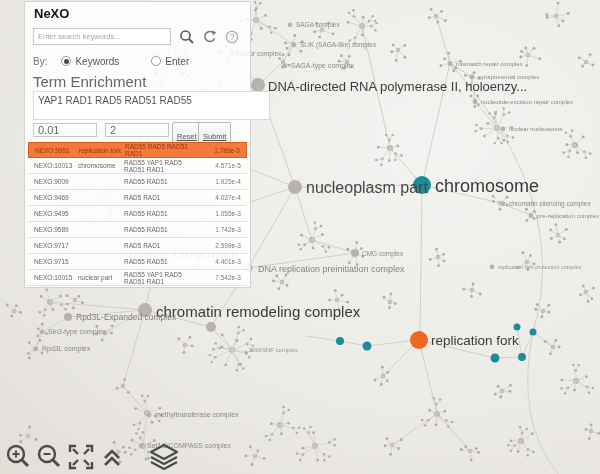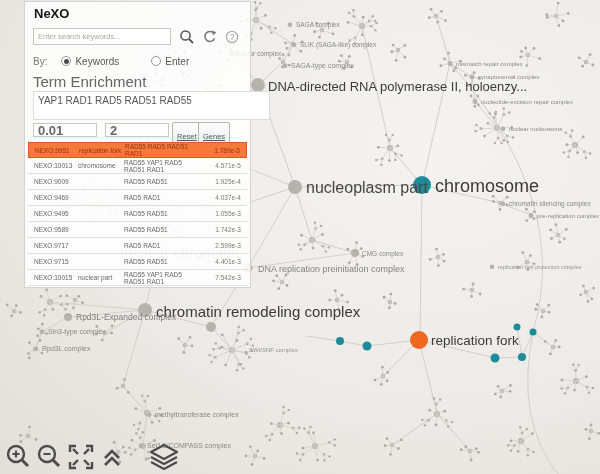--- a/index.html
+++ b/index.html
@@ -19,21 +19,21 @@
   .by-row{position:absolute;left:8px;top:53px;height:12px;display:flex;align-items:center;font-size:10px;color:#777;}
   .radio{display:inline-block;width:8px;height:8px;border:1px solid #999;border-radius:50%;background:#fff;
     margin:0 4px 0 14px;position:relative;}
   .radio.on::after{content:"";position:absolute;left:1.5px;top:1.5px;width:5px;height:5px;border-radius:50%;background:#4c4c4c;}
   .radio-label{color:#555;}
   .section-title{position:absolute;left:8px;top:71px;font-size:15px;color:#666;}
   .genes-textarea{position:absolute;left:8px;top:89px;width:237px;height:29px;box-sizing:border-box;
     border:1px solid #dddbd7;background:#fff;font-size:10px;font-family:"Liberation Sans",sans-serif;
     color:#555;padding:3px 4px;resize:none;outline:none;}
   .param-input{position:absolute;top:121px;width:64px;height:14px;box-sizing:border-box;
-    border:1px solid #c9c7c3;background:#fff;font-size:13px;color:#666;padding:0 4px;outline:none;font-weight:bold;}
+    border:1px solid #c9c7c3;background:#fff;font-size:11px;color:#666;padding:0 4px;outline:none;}
   .btn{position:absolute;top:120px;height:28px;font-size:7.5px;color:#555;
     border:1px solid #b9b7b3;border-radius:2px;background:linear-gradient(#fdfdfd,#ebebeb);
     padding:0 4px;cursor:pointer;font-family:"Liberation Sans",sans-serif;text-decoration:underline;}
   .results{position:absolute;left:3px;right:3px;top:140px;height:145px;overflow:hidden;}
   .trow{display:flex;align-items:center;height:16px;box-sizing:border-box;font-size:6.5px;color:#666;
     background:rgba(255,255,255,.42);border-bottom:1px solid rgba(160,158,154,.30);}
   .trow.sel{background:#f5793b;border:1px solid #df5a1e;color:#8e3710;}
   .trow .c-id{width:44px;padding-left:6px;}
   .trow .c-term{width:46px;}
   .trow .c-genes{flex:1;}
@@ -1210,21 +1210,21 @@
       <span class="radio-label">Enter</span>
     </div>
 
     <div class="section-title">Term Enrichment</div>
 
     <textarea class="genes-textarea" style="">YAP1 RAD1 RAD5 RAD51 RAD55</textarea>
 
     <input class="param-input" style="left: 8px;" value="0.01">
     <input class="param-input" style="left: 80px;" value="2">
     <button class="btn" style="left:147px">Reset</button>
-    <button class="btn" style="left:173px">Genes</button>
+    <button class="btn" style="left:173px">Submit</button>
 
     <div class="results">
         <div class="trow sel">
           <span class="c-id">NEXO:9951</span>
           <span class="c-term">replication fork</span>
           <span class="c-genes">RAD55 RAD5 RAD51 RAD1</span>
           <span class="c-pval">1.789e-5</span>
         </div>
         <div class="trow">
           <span class="c-id">NEXO:10013</span>

